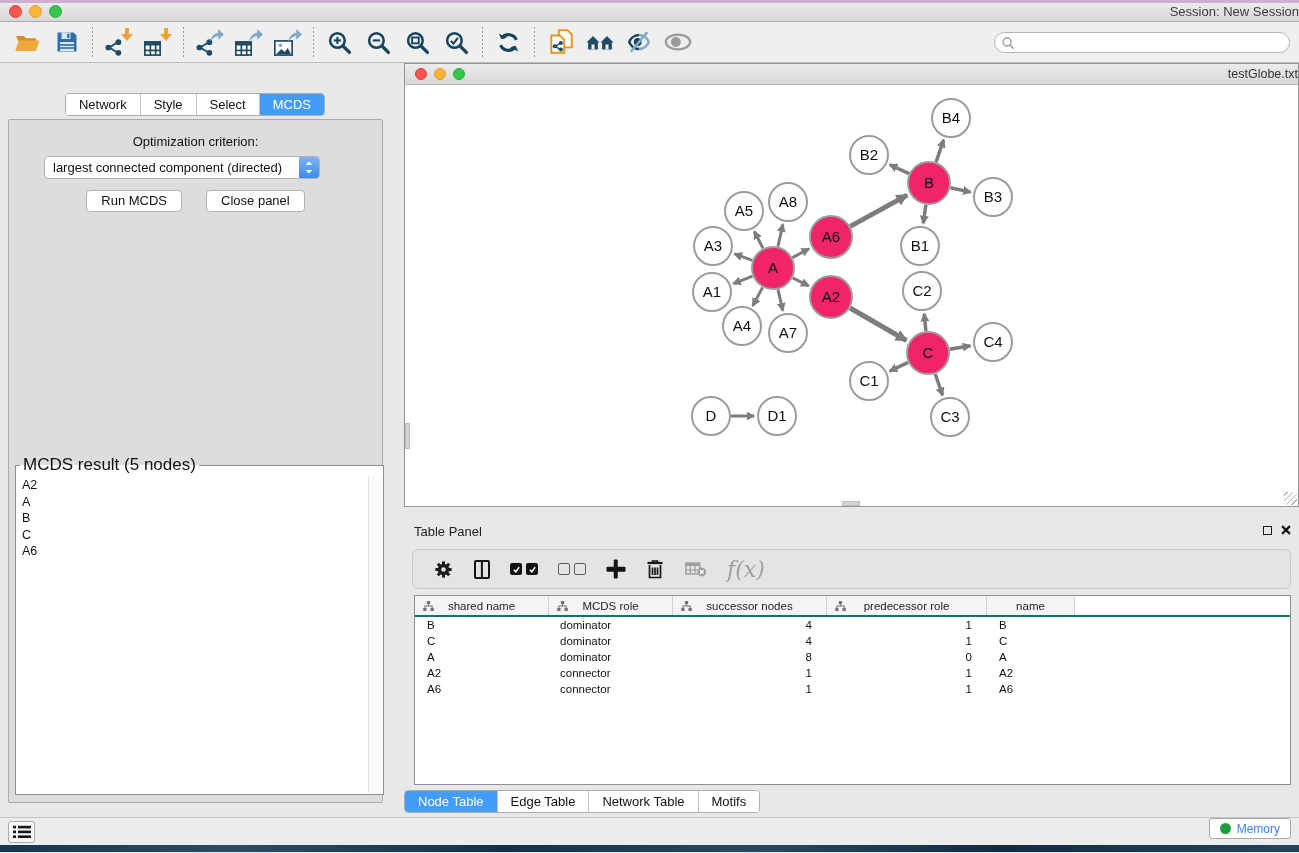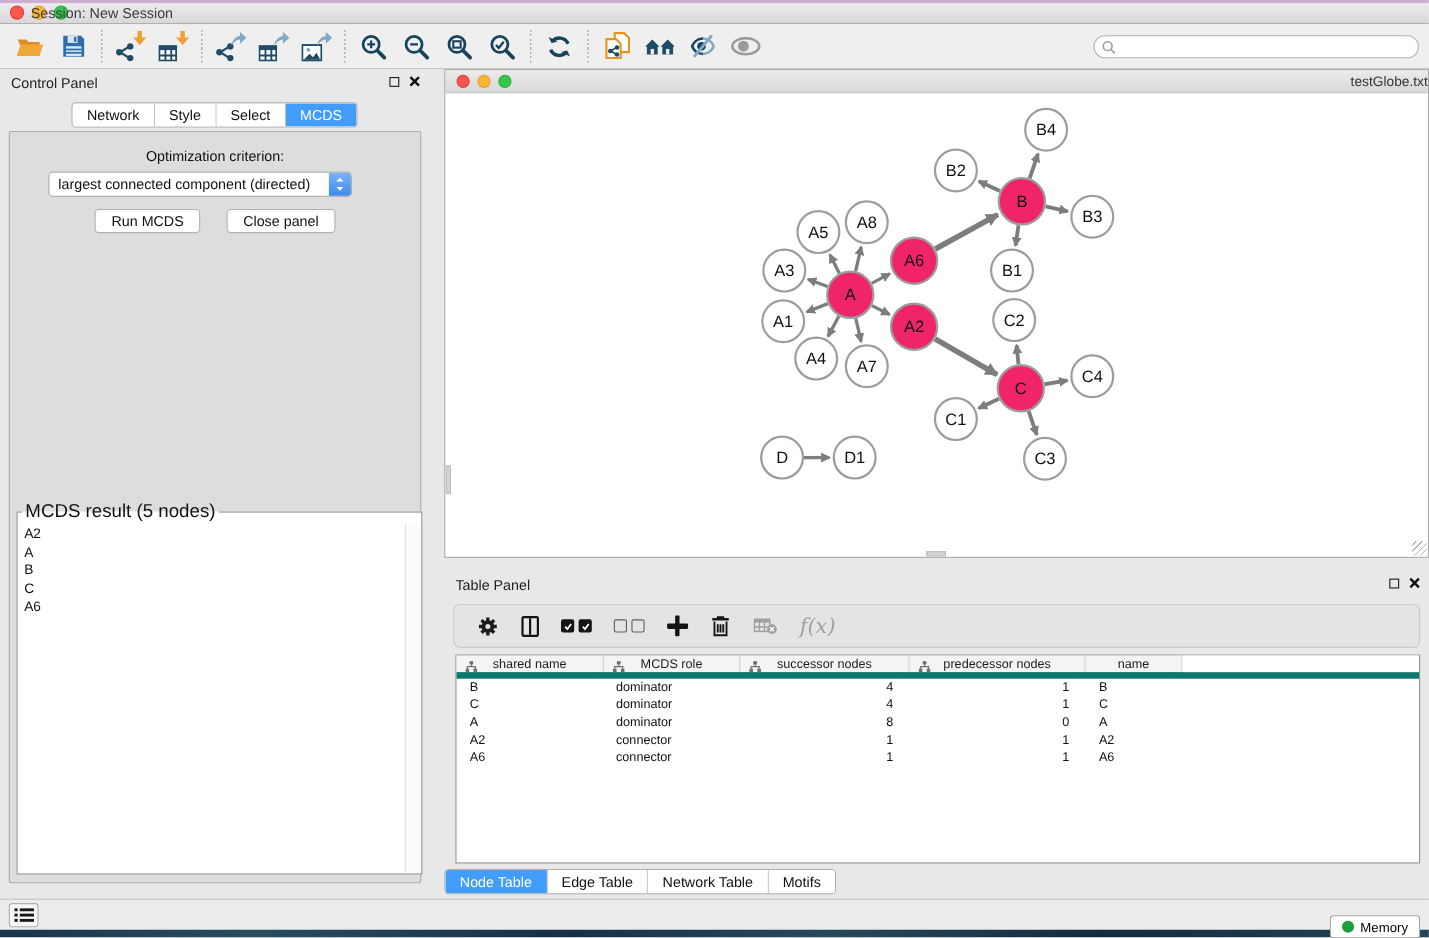--- a/index.html
+++ b/index.html
@@ -8,21 +8,21 @@
   .app { position:relative; width:1299px; height:853px; }
 
   
   .top-strip { height:3px; background:#cfafd0; }
   .titlebar { position:relative; height:19px; background:linear-gradient(#eceaec,#d9d7d9); border-bottom:1px solid #aaa; }
   .lights { position:absolute; left:9px; top:2px; display:flex; gap:7px; }
   .light { width:13px; height:13px; border-radius:50%; }
   .light.red { background:#f9564f; border:1px solid #dd3f39; }
   .light.yellow { background:#fcb439; border:1px solid #dfa130; }
   .light.green { background:#36c64a; border:1px solid #2aad3c; }
-  .titlebar .title { position:absolute; left:0; right:0; top:1px; text-align:left; font-size:13px; color:#3c3c3c;margin-left:28px; }
+  .titlebar .title { position:absolute; left:0; right:0; top:1px; text-align:right; font-size:13px; color:#3c3c3c;margin-left:28px; }
 
   
   .toolbar { position:relative; height:41px; background:#eeefee; border-bottom:1px solid #bcbcbc; display:flex; align-items:center; padding-left:8px; }
   .tbtn { width:39px; height:34px; display:flex; align-items:center; justify-content:center; position:relative; cursor:default; }
   .tsep { width:1px; height:30px; margin:0 6px; background:repeating-linear-gradient(#9a9a9a 0 2px, transparent 2px 4px); }
   .stack { position:relative; width:28px; height:28px; }
   .stack .bl { position:absolute; left:0; bottom:0; }
   .stack .tr { position:absolute; right:0; top:0; }
   .searchbox { position:absolute; right:9px; top:10px; width:296px; height:21px; }
   .searchbox input { width:100%; height:100%; border:1px solid #b5b5b5; border-radius:11px; background:#fff; padding:0 8px 0 24px; font-size:12px; outline:none; }
@@ -74,37 +74,37 @@
   .tico { display:flex; align-items:center; justify-content:center; cursor:default; }
   .cbrow { display:flex; gap:4px; }
   .cb { width:12px; height:12px; background:#141414; border-radius:2px; display:flex; align-items:center; justify-content:center; }
   .cb-empty { width:12px; height:12px; border:1.6px solid #5e5e5e; border-radius:2px; background:transparent; }
   .ic-cols { width:16px; height:19px; border:2.2px solid #141414; position:relative; border-radius:2px; }
   .ic-cols::after { content:""; position:absolute; left:50%; top:0; bottom:0; width:2.2px; background:#141414; transform:translateX(-50%); }
   .ic-plus { position:relative; width:19px; height:19px; }
   .ic-plus::before, .ic-plus::after { content:""; position:absolute; background:#141414; left:50%; top:50%; transform:translate(-50%,-50%); border-radius:1px; }
   .ic-plus::before { width:19px; height:4.5px; }
   .ic-plus::after { width:4.5px; height:19px; }
-  .fx { font-family:"DejaVu Serif", serif; font-style:italic; font-size:19px; color:#9f9f9f; }
+  .fx { font-family:"DejaVu Serif", serif; font-style:italic; font-size:22px; color:#9f9f9f; }
   .tp-table { position:absolute; left:10px; top:76px; width:877px; height:190px; background:#fff; border:1px solid #8f8f8f; }
-  .tbl-head { display:grid; height:21px; background:#f4f4f4; border-bottom:6px solid #0f766e; }
+  .tbl-head { display:grid; height:21px; background:#f4f4f4; border-bottom:2px solid #0f766e; }
   .th { position:relative; display:flex; align-items:center; justify-content:center; font-size:11.5px; color:#1c1c1c; border-right:1px solid #d2d2d2; }
   .th.nofill { border-right:none; background:#fff; }
   .th .colicon { position:absolute; left:8px; top:5px; }
   .tbl-row { display:grid; height:16px; }
   .td { font-size:11.5px; line-height:16px; color:#111; white-space:nowrap; overflow:hidden; }
   .td.l { padding-left:12px; text-align:left; }
   .td.l2 { padding-left:11px; text-align:left; }
   .td.r { padding-right:15px; text-align:right; }
   .tp-tabs { position:absolute; left:0; right:0; top:271px; display:flex; justify-content:flex-start; }
 
   
   .statusbar { position:relative; height:28px; background:#ececec; border-top:1px solid #c3c3c3; }
   .sb-left { position:absolute; left:8px; top:3px; width:27px; height:22px; background:#f6f6f6; border:1px solid #adadad; border-radius:3px; display:flex; align-items:center; justify-content:center; }
-  .sb-right { position:absolute; right:8px; top:14px; height:21px; background:#fff; border:1px solid #a8a8a8; border-radius:3px; display:flex; align-items:center; gap:6px; padding:0 10px; font-size:12px; color:#000000; }
+  .sb-right { position:absolute; right:8px; top:0; height:21px; background:#fff; border:1px solid #a8a8a8; border-radius:3px; display:flex; align-items:center; gap:6px; padding:0 10px; font-size:12px; color:#3b82f6; }
   .gdot { width:11px; height:11px; border-radius:50%; background:#1e9e3e; }
   .bottom-strip { height:7px; background:linear-gradient(90deg,#17354c,#2a4d62 18%,#14304a 39%,#27495e 58%,#122c42 77%,#23455a); }
 </style>
 </head>
 <body>
 
 <div class="app">
 
   <div class="top-strip"></div>
   <div class="titlebar">
@@ -287,29 +287,20 @@
           <circle cx="6" cy="6" r="4" fill="none" stroke="#9a9a9a" stroke-width="1.4"></circle>
           <line x1="9" y1="9" x2="12.5" y2="12.5" stroke="#9a9a9a" stroke-width="1.4"></line>
         </svg>
       <input type="text" placeholder="" style="">
     </span>
   </div>
 
   <div class="workspace">
 
     <div class="control-panel">
-      <div class="panel-header">
-        <span class="ph-title">Control Panel</span>
-        <span class="ph-icons">
-          <span class="ic-float"></span>
-          <svg width="10" height="10" viewBox="0 0 9 9">
-              <path d="M1 1l7 7M8 1L1 8" stroke="#111" stroke-width="2"></path>
-            </svg>
-        </span>
-      </div>
       <div class="cp-tabs">
         <span class="tabgroup" id="cp-tabgroup">
             <span class="tab">Network</span>
             <span class="tab">Style</span>
             <span class="tab">Select</span>
             <span class="tab active">MCDS</span>
           </span>
       </div>
       <div class="cp-content">
         <div class="opt-label">Optimization criterion:</div>
@@ -576,21 +567,21 @@
             </div>
             <div class="th">
               <svg class="colicon" width="11" height="10" viewBox="0 0 10 9">
                 <g fill="#707070">
                   <rect x="3.5" y="0" width="3" height="2.8"></rect>
                   <rect x="0.2" y="6.2" width="3" height="2.8"></rect>
                   <rect x="6.8" y="6.2" width="3" height="2.8"></rect>
                 </g>
                 <path d="M5 2.8v1.7M1.7 6.2V4.5h6.6v1.7" stroke="#707070" fill="none"></path>
               </svg>
-              <span>predecessor nodes</span>
+              <span>predecessor role</span>
             </div>
             <div class="th">
               <span>name</span>
             </div>
             <div class="th nofill"></div>
           </div>
         <div id="tbl-body">
             <div class="tbl-row" style="grid-template-columns: 134px 124px 154px 160px 88px 1fr;">
               <div class="td l">B</div>
               <div class="td l2">dominator</div>

